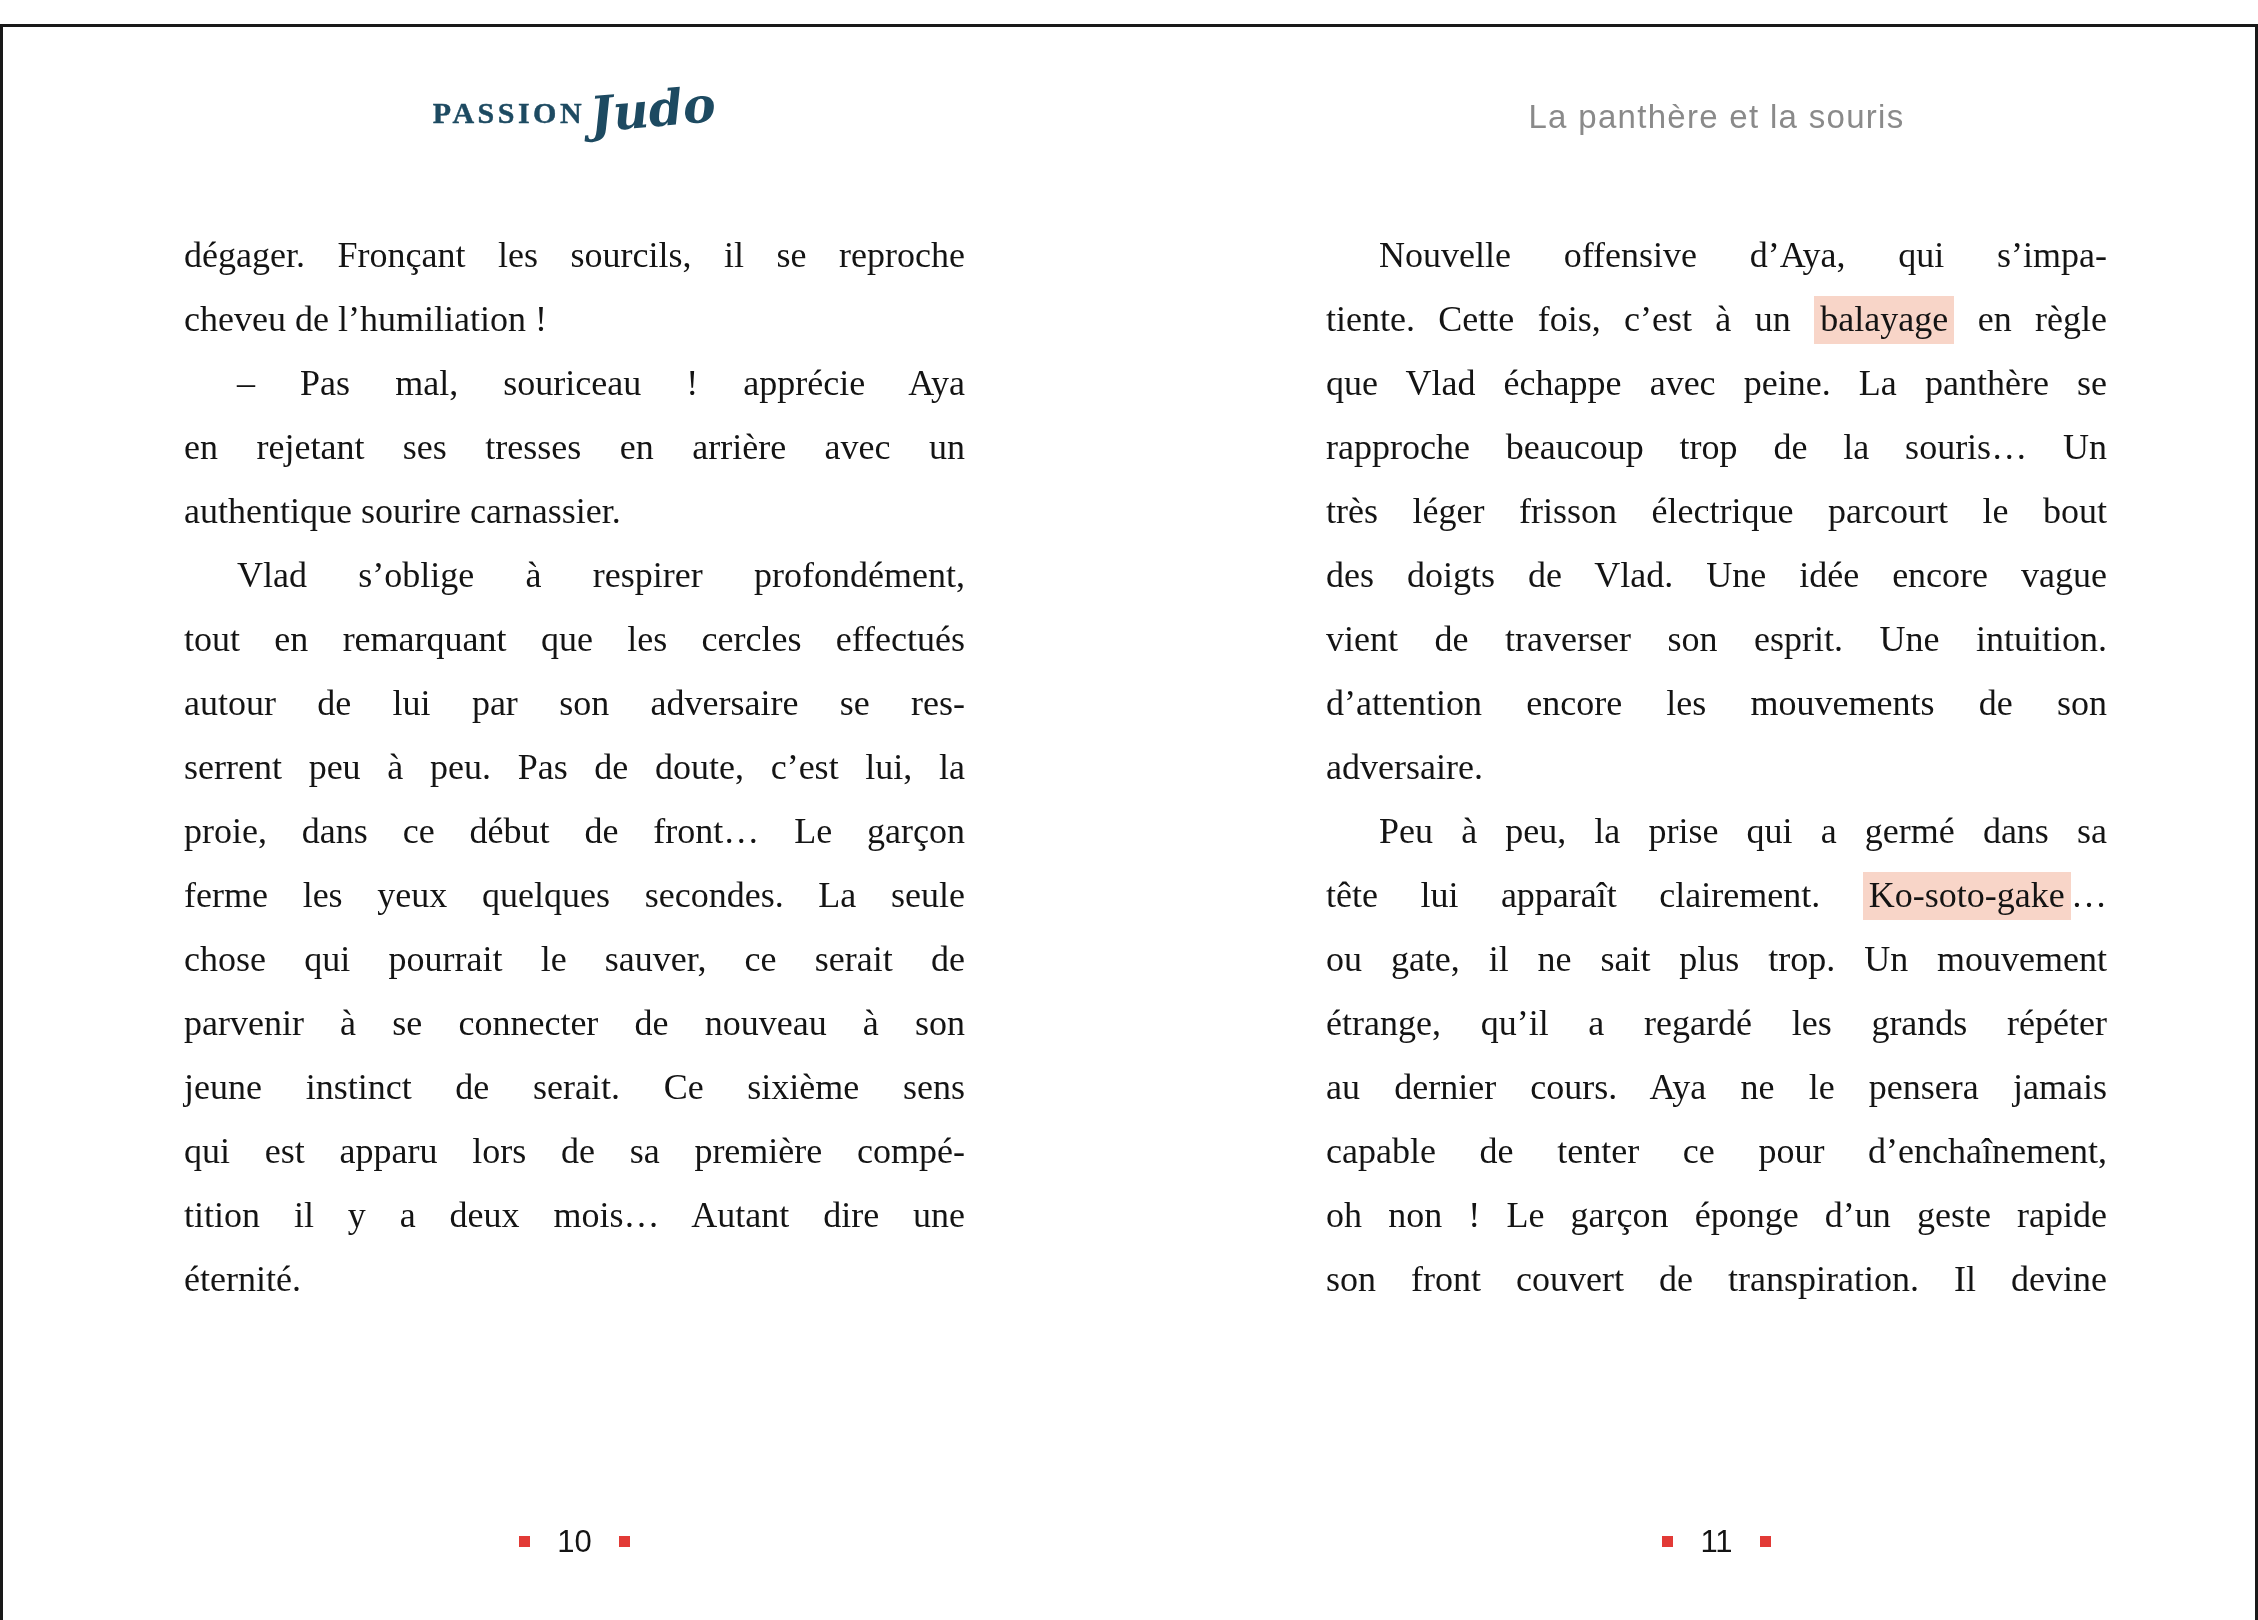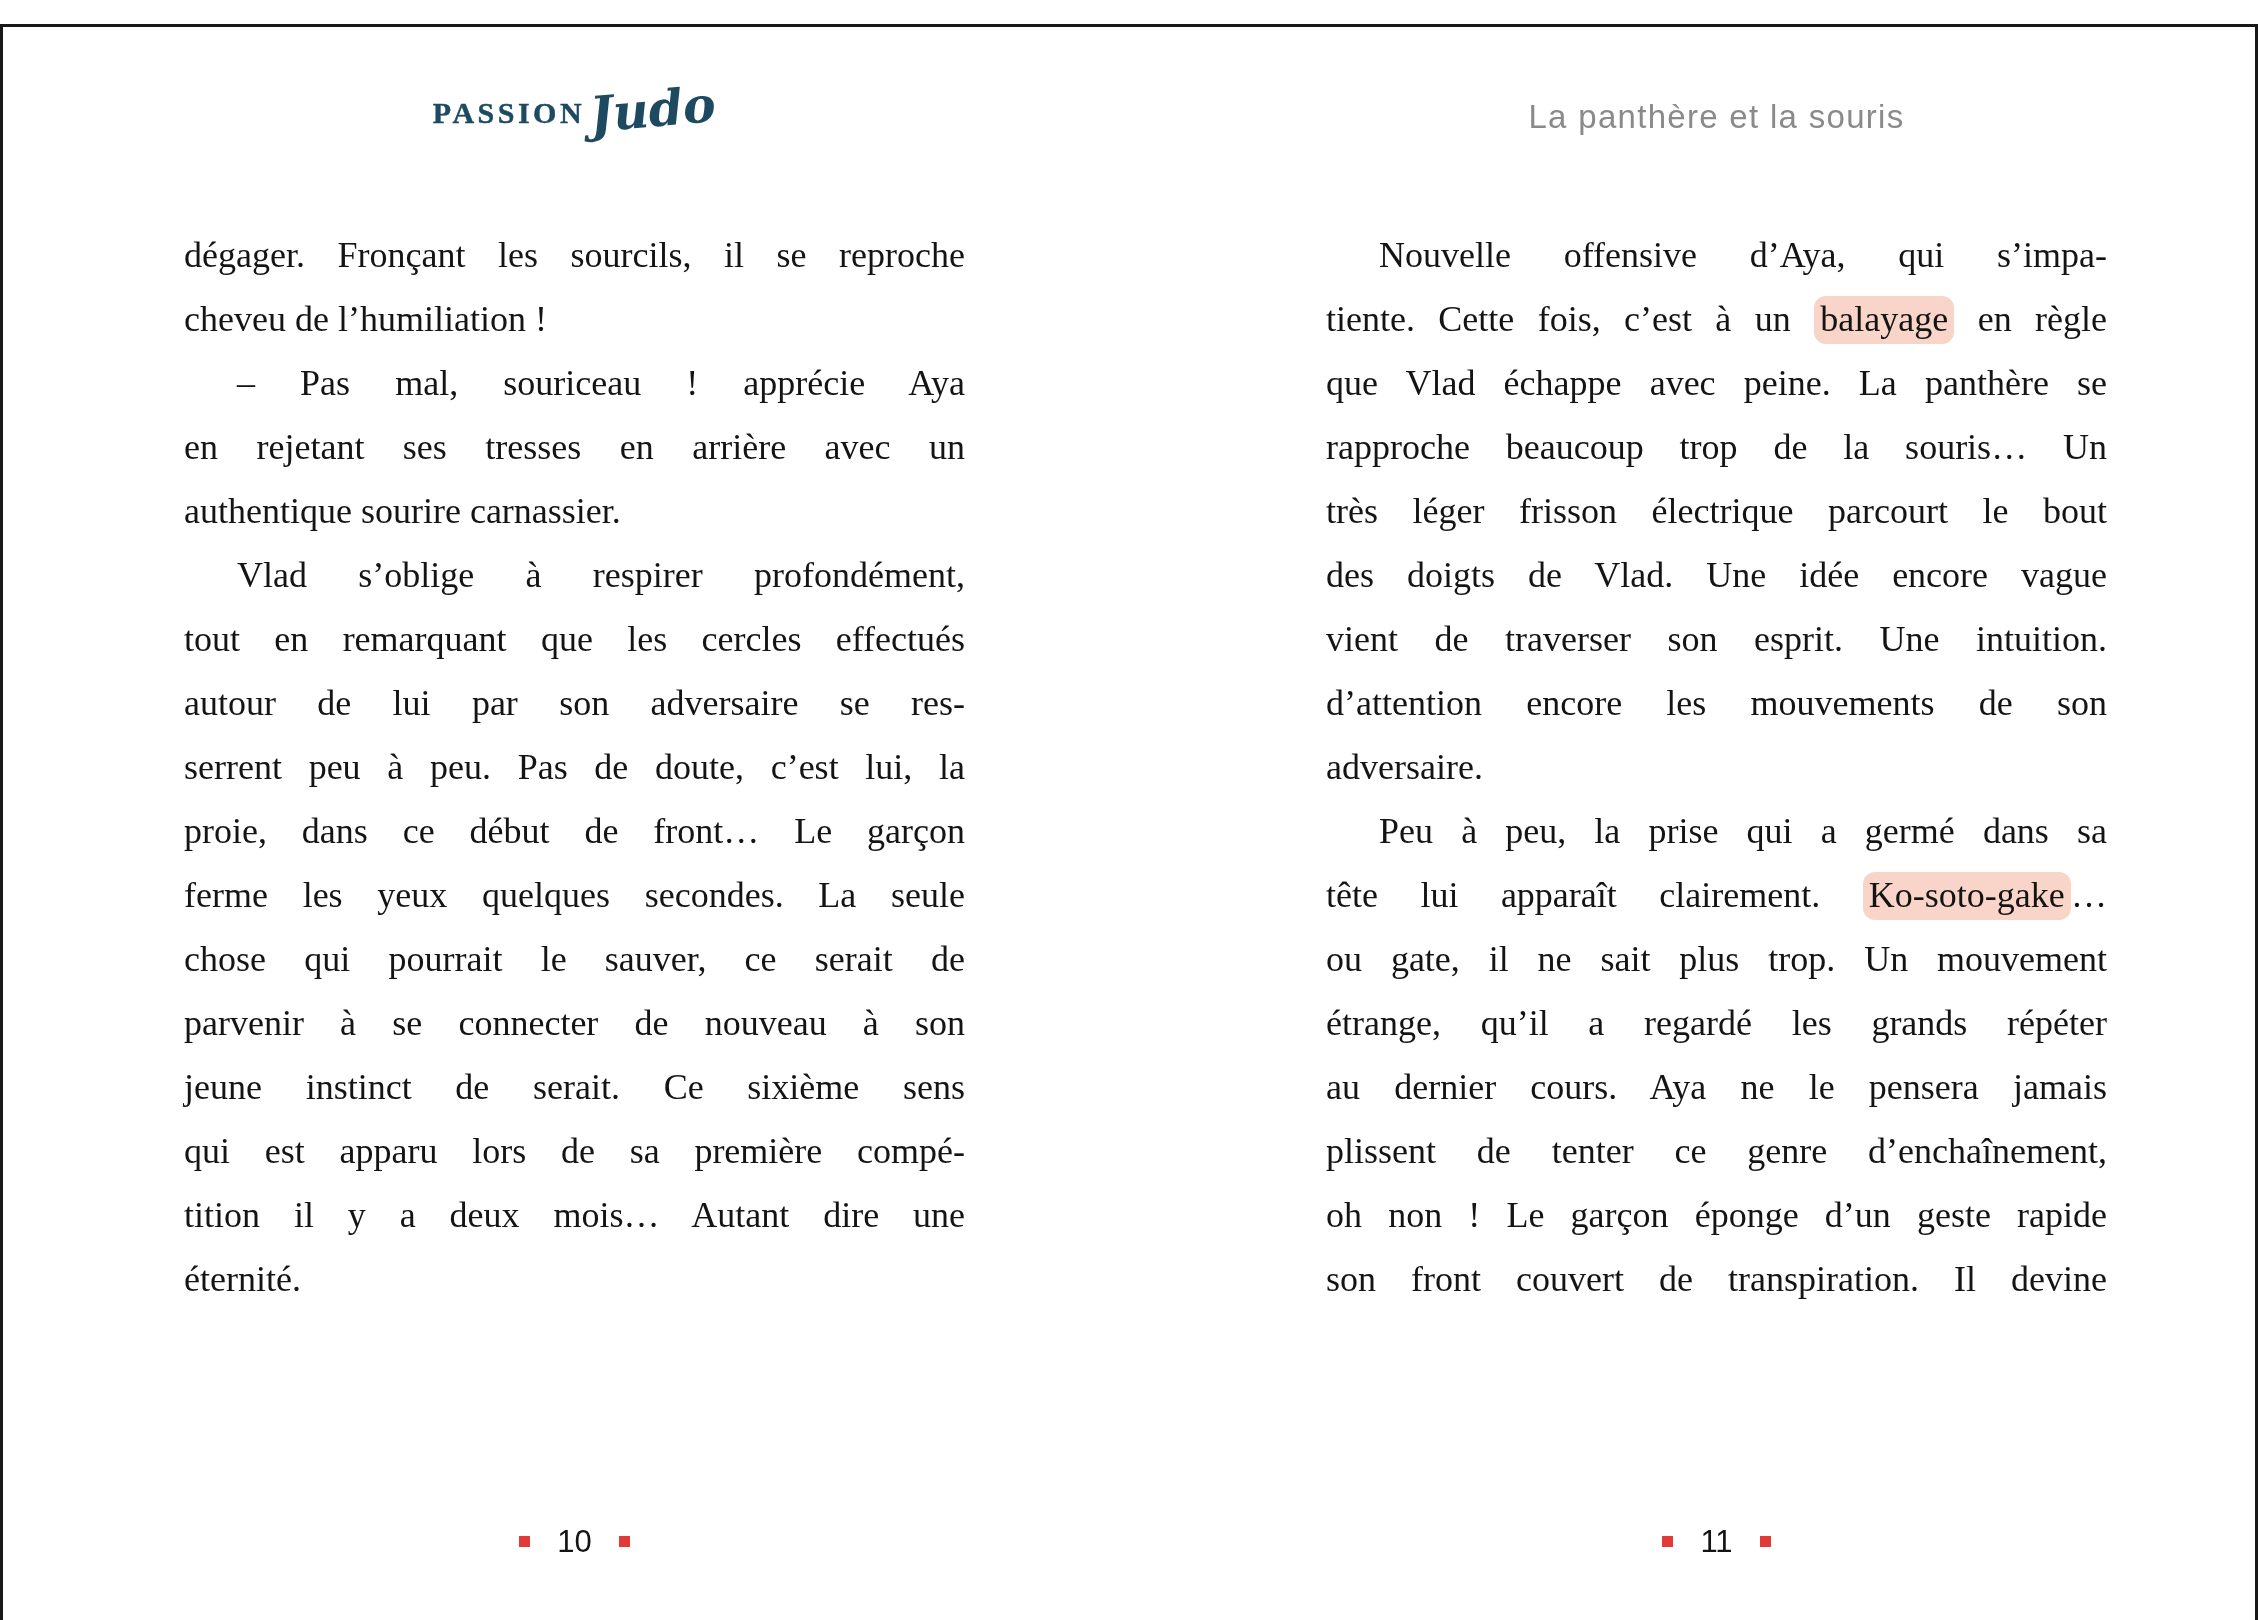--- a/index.html
+++ b/index.html
@@ -33,21 +33,21 @@
     text-align:center;font-family:"Liberation Sans",sans-serif;
     font-size:33px;letter-spacing:1.3px;color:var(--title-gray);
   }
   
   .col{position:absolute;top:196px;width:781px;font-size:36px;line-height:64px;}
   .col-left{left:181px;}
   .col-right{left:1323px;}
   .line{text-align:justify;text-align-last:justify;height:64px;}
   .line.endline{text-align-last:left;}
   .line.indent{text-indent:53px;}
-  .hl{background:var(--hl);padding:2.6px 6.2px 5.3px;border-radius:12px;}
+  .hl{background:var(--hl);padding:2.6px 6.2px 5.3px;border-radius:0;}
   
   .folio{
     position:absolute;top:1494px;width:781px;height:41px;
     display:flex;justify-content:center;align-items:center;gap:27px;
   }
   .folio-left{left:181px;}
   .folio-right{left:1323px;}
   .folio .num{font-family:"Liberation Sans",sans-serif;font-size:31px;color:var(--ink);}
   .sq{width:11.5px;height:11.5px;background:var(--red);display:inline-block;}
 </style>
@@ -91,21 +91,21 @@
       <div class="line">très léger frisson électrique parcourt le bout</div>
       <div class="line">des doigts de Vlad. Une idée encore vague</div>
       <div class="line">vient de traverser son esprit. Une intuition.</div>
       <div class="line">d’attention encore les mouvements de son</div>
       <div class="line endline">adversaire.</div>
       <div class="line indent">Peu à peu, la prise qui a germé dans sa</div>
       <div class="line">tête lui apparaît clairement. <span class="hl">Ko-soto-gake</span>…</div>
       <div class="line">ou gate, il ne sait plus trop. Un mouvement</div>
       <div class="line">étrange, qu’il a regardé les grands répéter</div>
       <div class="line">au dernier cours. Aya ne le pensera jamais</div>
-      <div class="line">plissent de tenter ce genre d’enchaînement,</div>
+      <div class="line">capable de tenter ce pour d’enchaînement,</div>
       <div class="line">oh non ! Le garçon éponge d’un geste rapide</div>
       <div class="line">son front couvert de transpiration. Il devine</div>
     </section>
 
   <div class="folio folio-left">
     <span class="sq"></span>
     <span class="num">10</span>
     <span class="sq"></span>
   </div>
 

